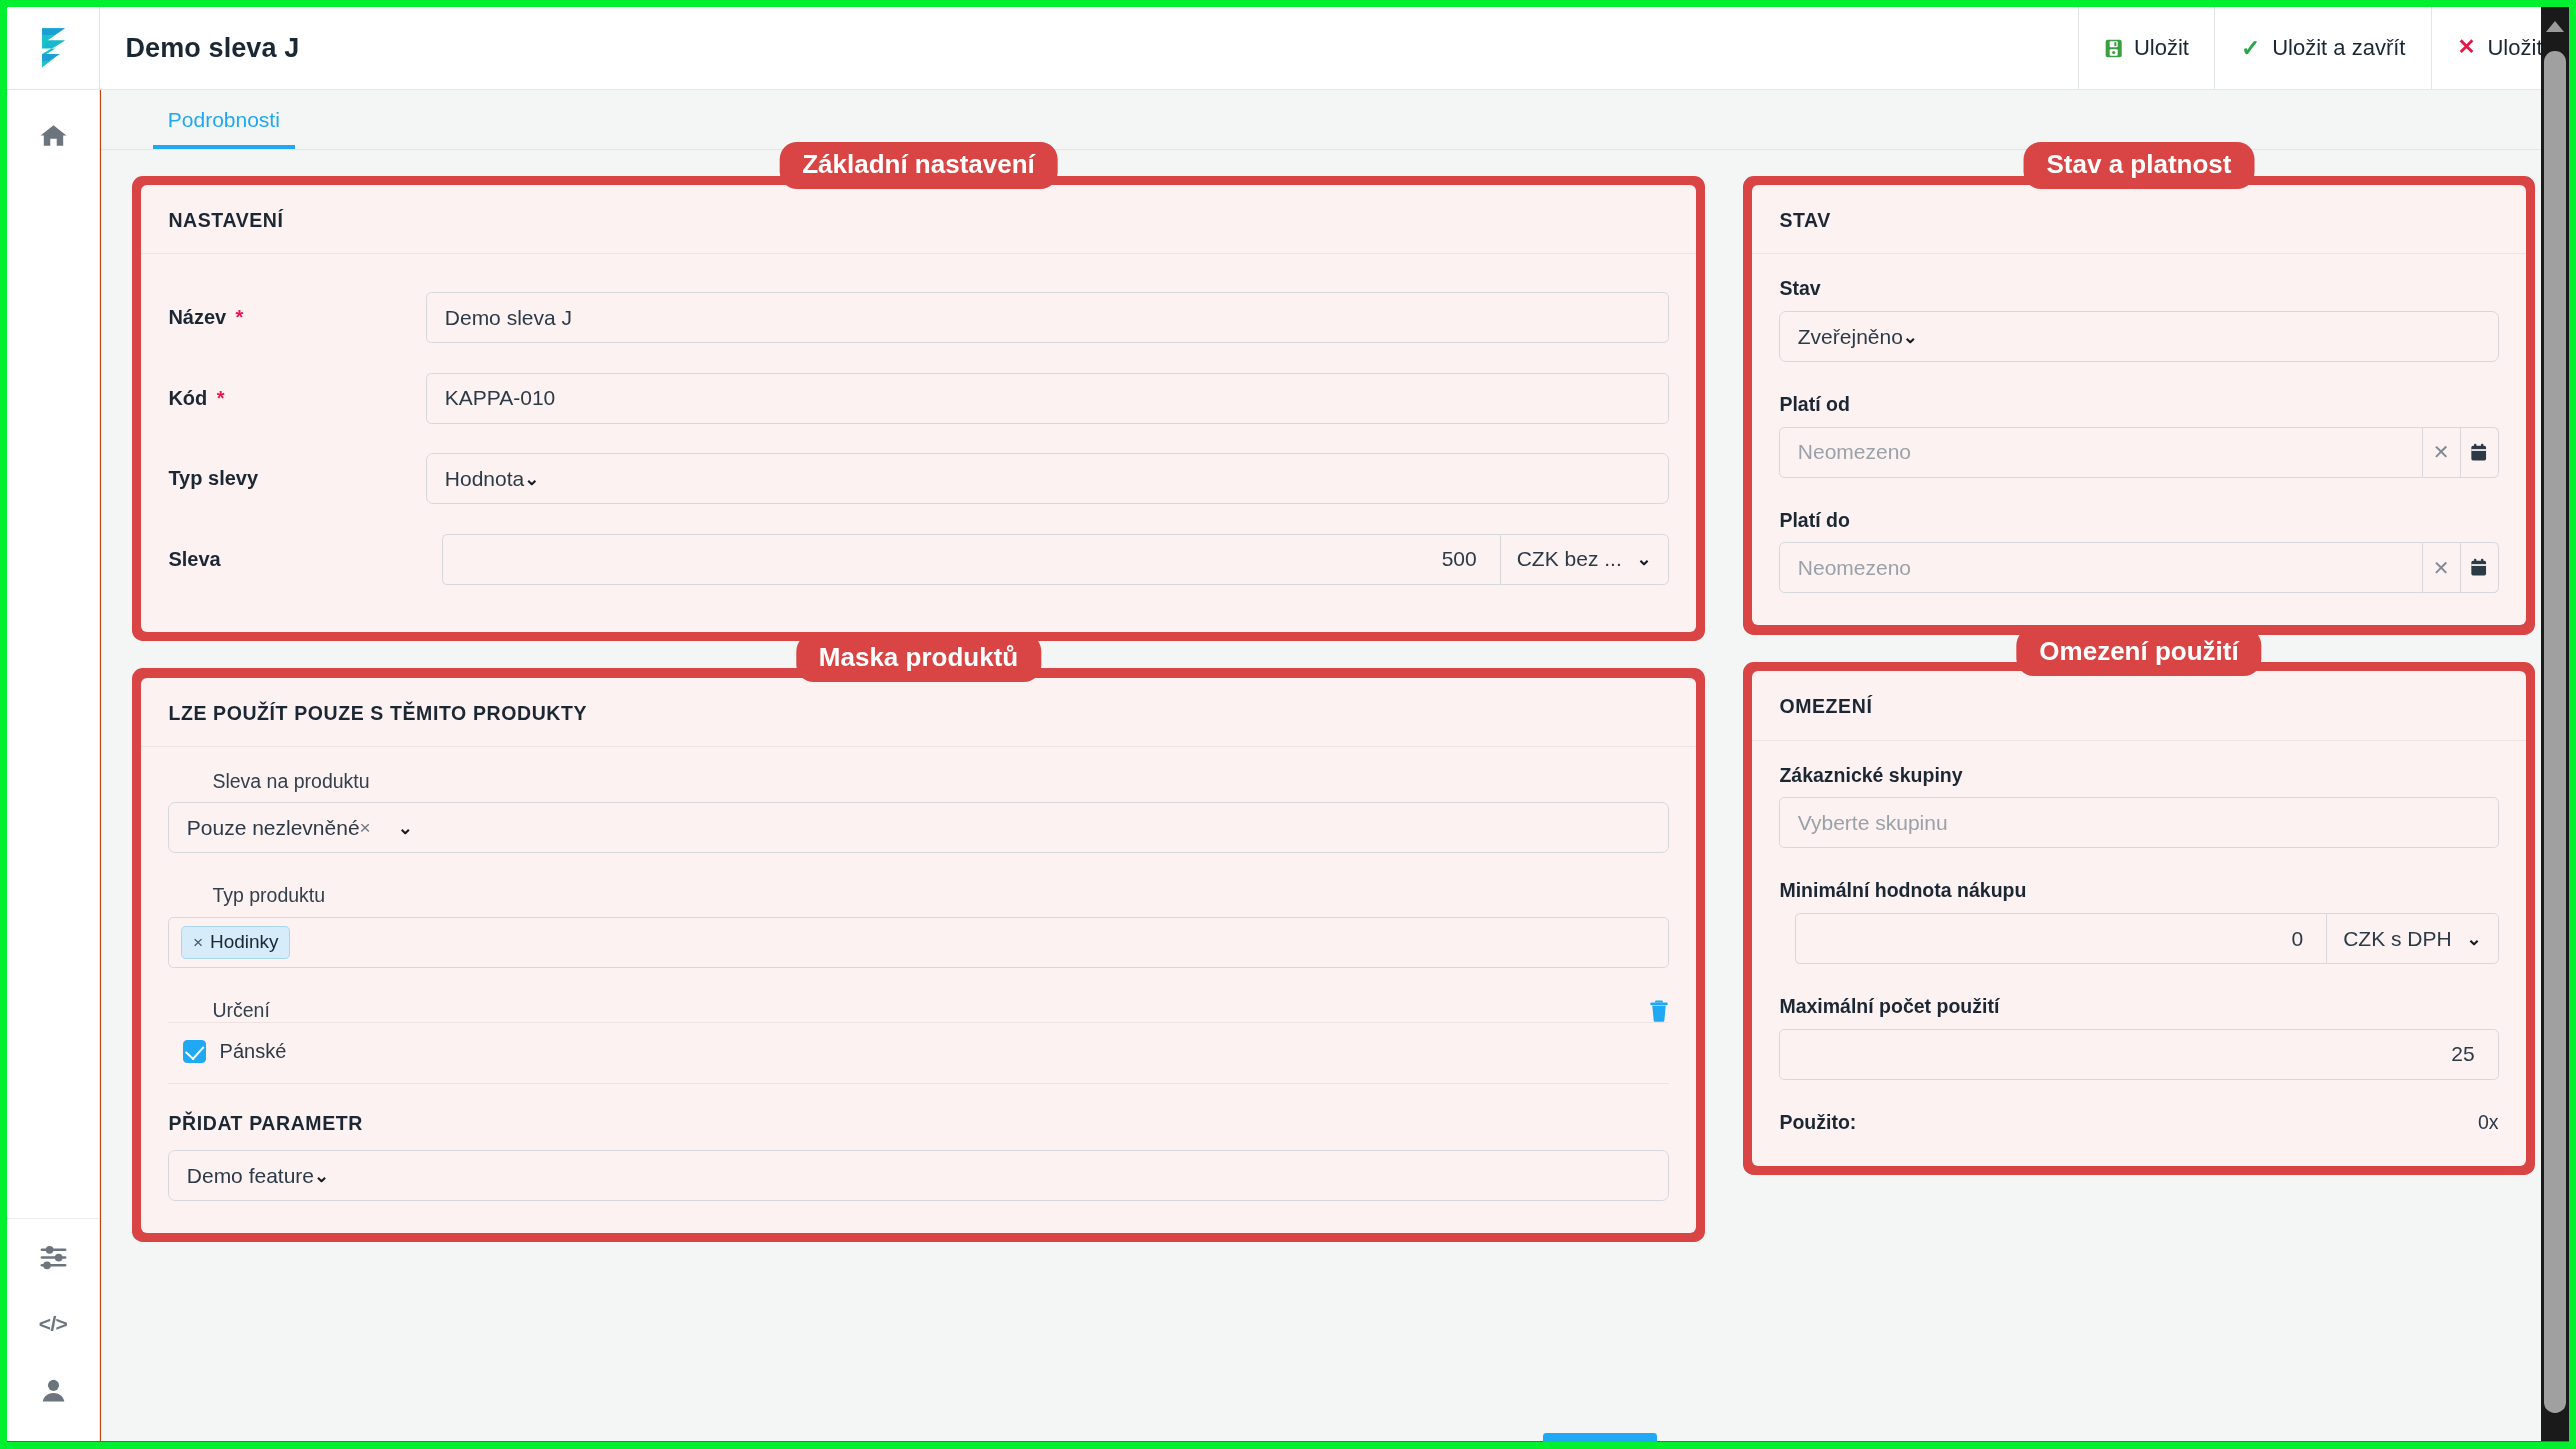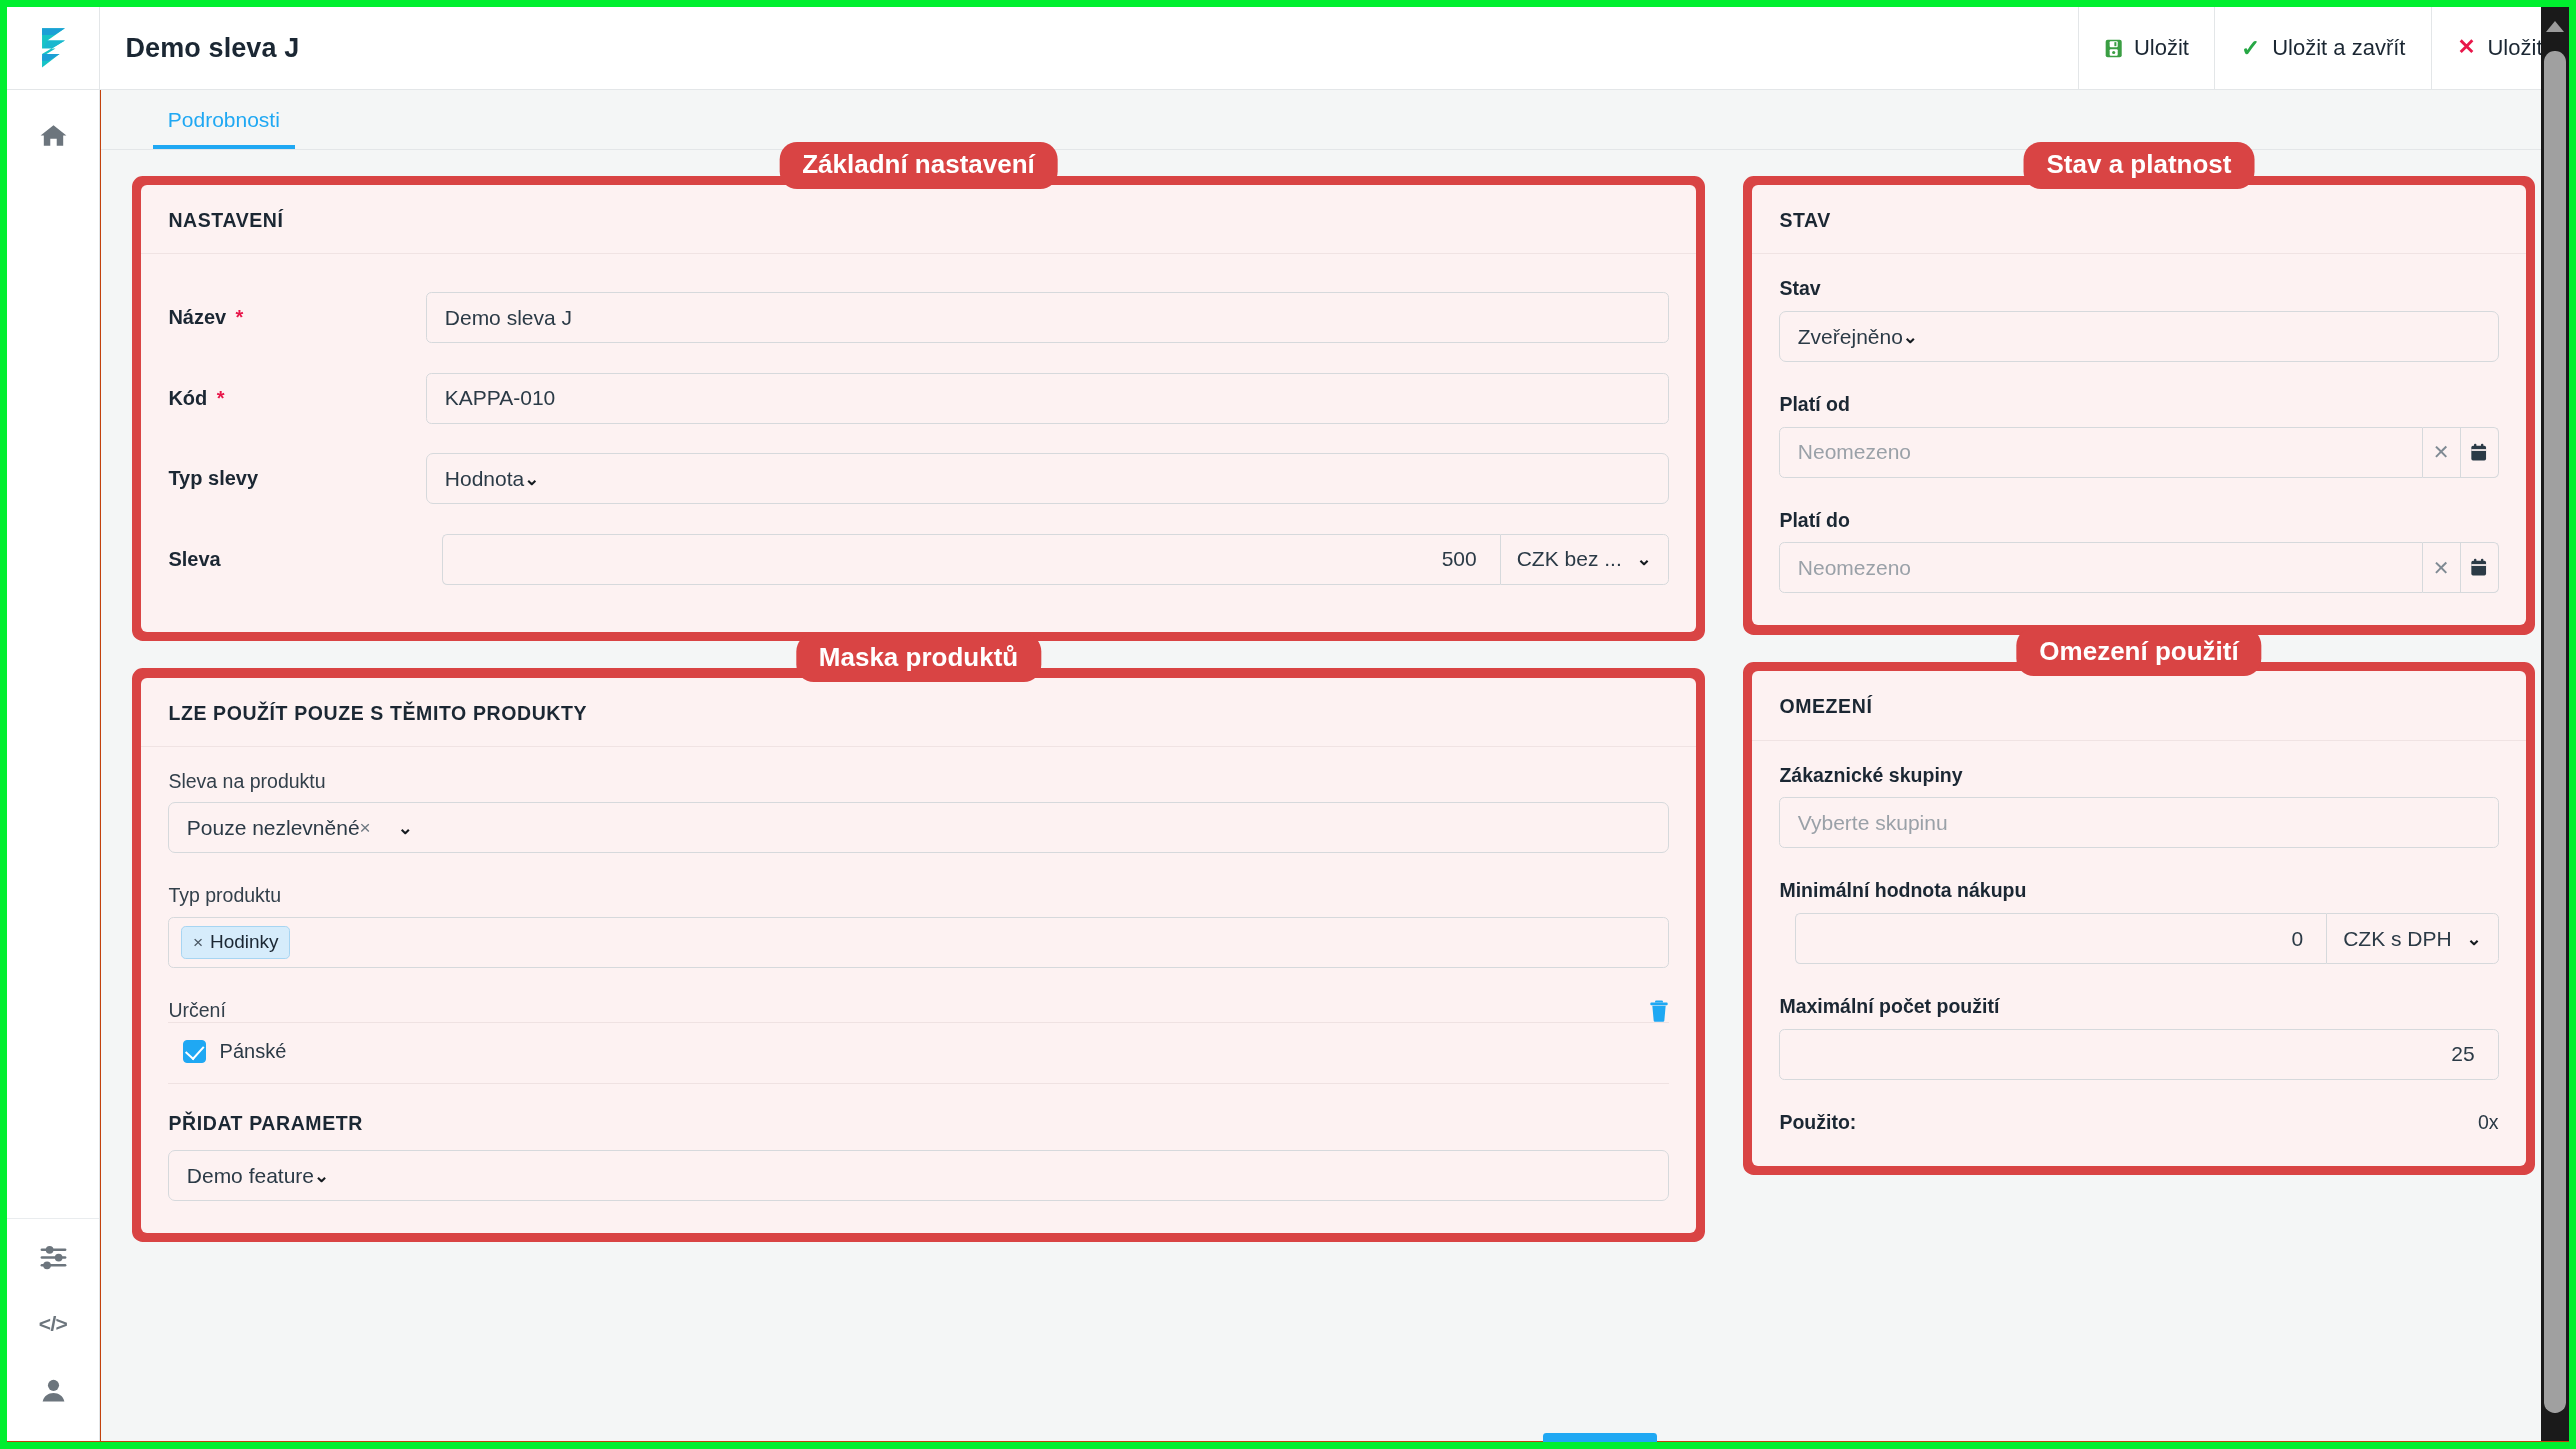--- a/index.html
+++ b/index.html
@@ -203,21 +203,21 @@
     background: #fdf2f2;
     border: 0.7px solid #d6d9dc; border-left: none;
     display: flex; align-items: center; justify-content: center;
     cursor: pointer;
   }
   .date-btn:last-child { border-top-right-radius: 5.4px; border-bottom-right-radius: 5.4px; }
   .date-x { font-size: 20px; color: #7f8a93; }
   .cal-ic svg { width: 17.4px; height: 19px; display:block; }
 
   
-  .sub-label { font-size: 19.5px; color: #33404b; margin-bottom: 9.4px; }
+  .sub-label { font-size: 19.5px; color: #33404b; margin-bottom: 9.4px; margin-left: 44px; }
   .sel-clear { display:flex; align-items:center; gap: 27px; }
   .x-small { font-size: 19px; color: #6d7881; }
 
   .chipbox {
     min-height: 51px; width: 100%;
     background: #fdf2f2;
     border: 0.7px solid #d6d9dc;
     border-radius: 5.4px;
     display: flex; align-items: center;
     padding: 0 12px;

